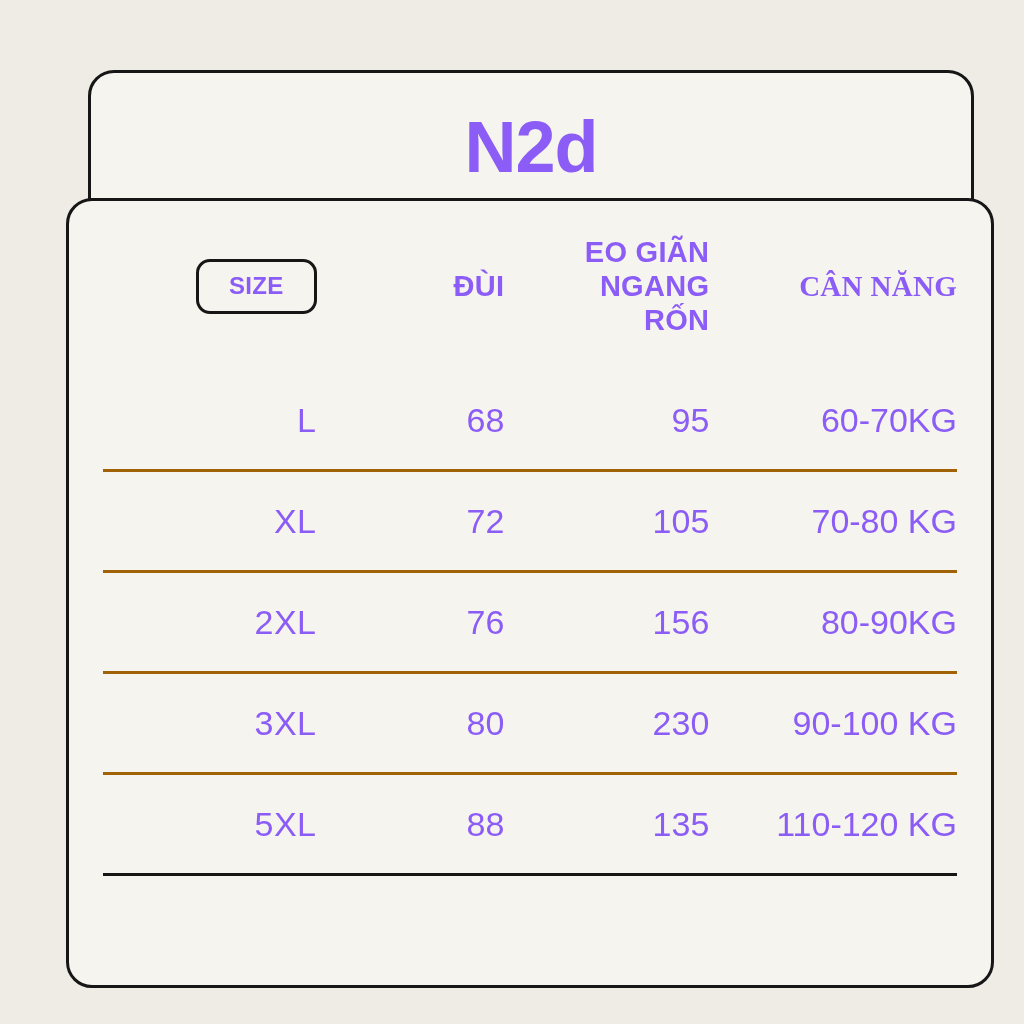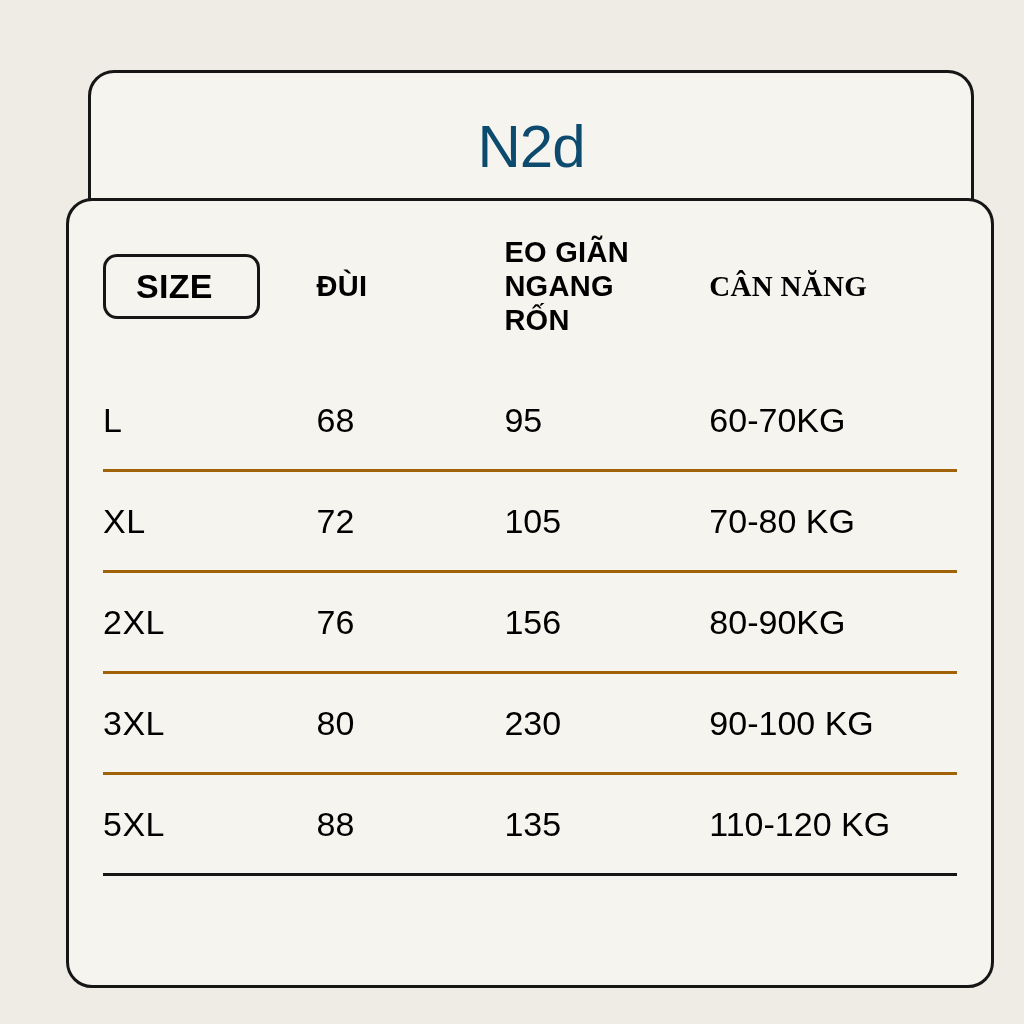--- a/index.html
+++ b/index.html
@@ -30,23 +30,23 @@
     background: #f6f4ef;
     border: 3px solid #161616;
     border-radius: 26px;
     box-sizing: border-box;
     display: flex;
     align-items: center;
     justify-content: center;
     z-index: 1;
   }
   .brand-title {
-    font-size: 60px;
-    font-weight: normal;
-    color: #0c4a6e;
+    font-size: 72px;
+    font-weight: bold;
+    color: #8b5cf6;
     letter-spacing: -1px;
     line-height: 1;
     margin-top: -6px;
   }
 
   
   .table-card {
     position: absolute;
     left: 66px;
     top: 198px;
@@ -61,44 +61,44 @@
   }
 
   table.size-table {
     width: 100%;
     border-collapse: collapse;
     table-layout: fixed;
   }
 
   table.size-table th,
   table.size-table td {
-    text-align: left;
-    color: #000000;
+    text-align: right;
+    color: #8b5cf6;
     padding: 0;
   }
 
   
   thead th {
     height: 170px;
     vertical-align: middle;
     font-size: 29px;
     font-weight: bold;
     letter-spacing: 0.3px;
   }
   thead th.col-size { width: 25%; }
   thead th.col-thigh { width: 22%; }
   thead th.col-waist { width: 24%; }
   thead th.col-weight { width: 29%; font-family: Liberation Serif, serif; }
 
   .size-pill {
     display: inline-block;
     border: 3px solid #161616;
     border-radius: 14px;
-    padding: 12px 44px 13px 30px;
-    font-size: 34px;
+    padding: 12px 30px 13px 30px;
+    font-size: 24px;
     font-weight: bold;
     background: #f6f4ef;
     line-height: 1;
   }
 
   .waist-head {
     line-height: 1.18;
   }
 
   

